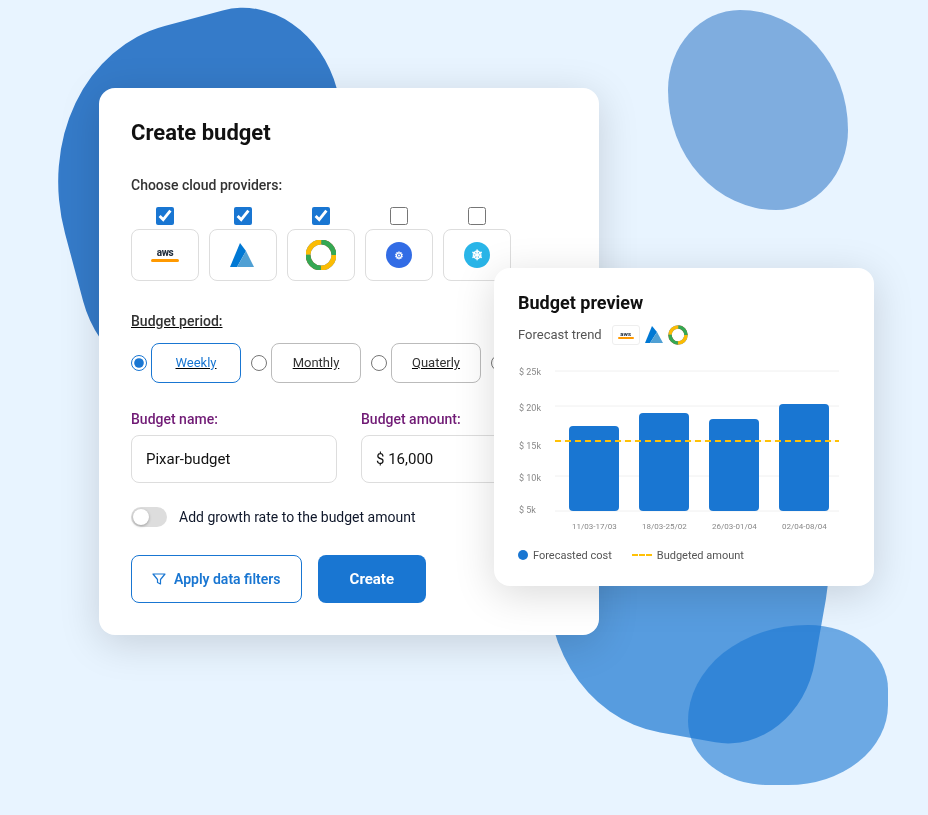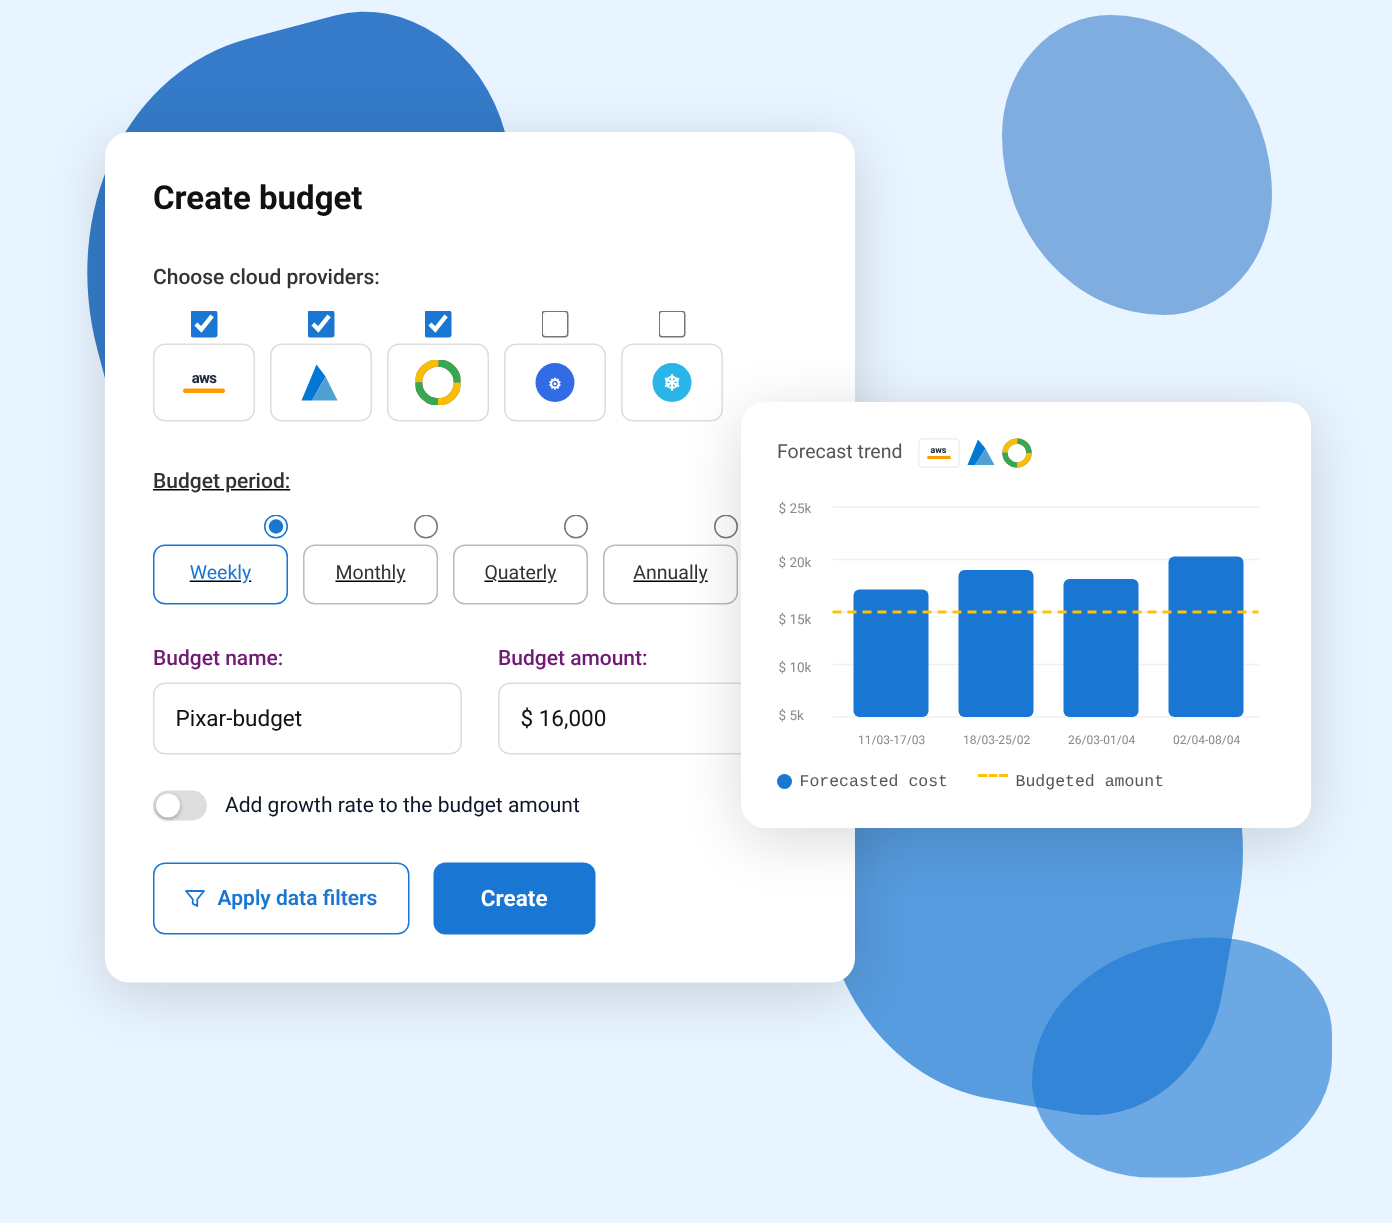--- a/index.html
+++ b/index.html
@@ -52,21 +52,21 @@
       position: relative;
       z-index: 1;
       width: 820px;
       height: 720px;
     }
 
     
     .create-budget-card {
       position: absolute;
       top: 40px;
-      left: 16px;
+      left: 45px;
       width: 500px;
       background: #fff;
       border-radius: 16px;
       padding: 32px;
       box-shadow: 0 8px 40px rgba(0,0,0,0.15);
       z-index: 2;
     }
 
     .card-title {
       font-size: 22px;
@@ -133,22 +133,22 @@
       text-decoration: underline;
     }
 
     .period-options {
       display: flex;
       gap: 10px;
     }
 
     .period-item {
       display: flex;
-      flex-direction: column;
-      align-items: flex-end;
+      flex-direction: row;
+      align-items: center;
       gap: 4px;
       cursor: pointer;
     }
 
     .period-radio {
       width: 16px;
       height: 16px;
       accent-color: #1976D2;
     }
 
@@ -323,22 +323,22 @@
       display: flex;
       gap: 20px;
       margin-top: 8px;
       font-size: 11px;
       color: #555;
       align-items: center;
     }
 
     .legend-item {
       display: flex;
+      align-items: center;
       gap: 5px;
-      font-family: Liberation Mono, monospace;
     }
 
     .legend-dot {
       width: 10px;
       height: 10px;
       border-radius: 50%;
       background: #1976D2;
     }
 
     .legend-dash {
@@ -487,20 +487,21 @@
         <svg width="14" height="14" viewBox="0 0 14 14">
           <path d="M1 2h12l-4.5 5.5V12l-3-1.5V7.5z" fill="none" stroke="#1976D2" stroke-width="1.2" stroke-linejoin="round"></path>
         </svg>
         <span>Apply data filters</span>
       </button>
       <button class="btn-create">Create</button>
     </div>
   </div>
 
   <div class="preview-card">
+    <h3 class="preview-title">Budget preview</h3>
 
     <div class="forecast-row">
       <span>Forecast trend</span>
       <div class="forecast-icons">
 
         <div style="width:28px;height:20px;border:1px solid #eee;border-radius:3px;display:flex;flex-direction:column;align-items:center;justify-content:center;">
           <div style="font-size:6px;font-weight:800;color:#232F3E;">aws</div>
           <div style="width:16px;height:2px;background:#FF9900;border-radius:1px;"></div>
         </div>
 

